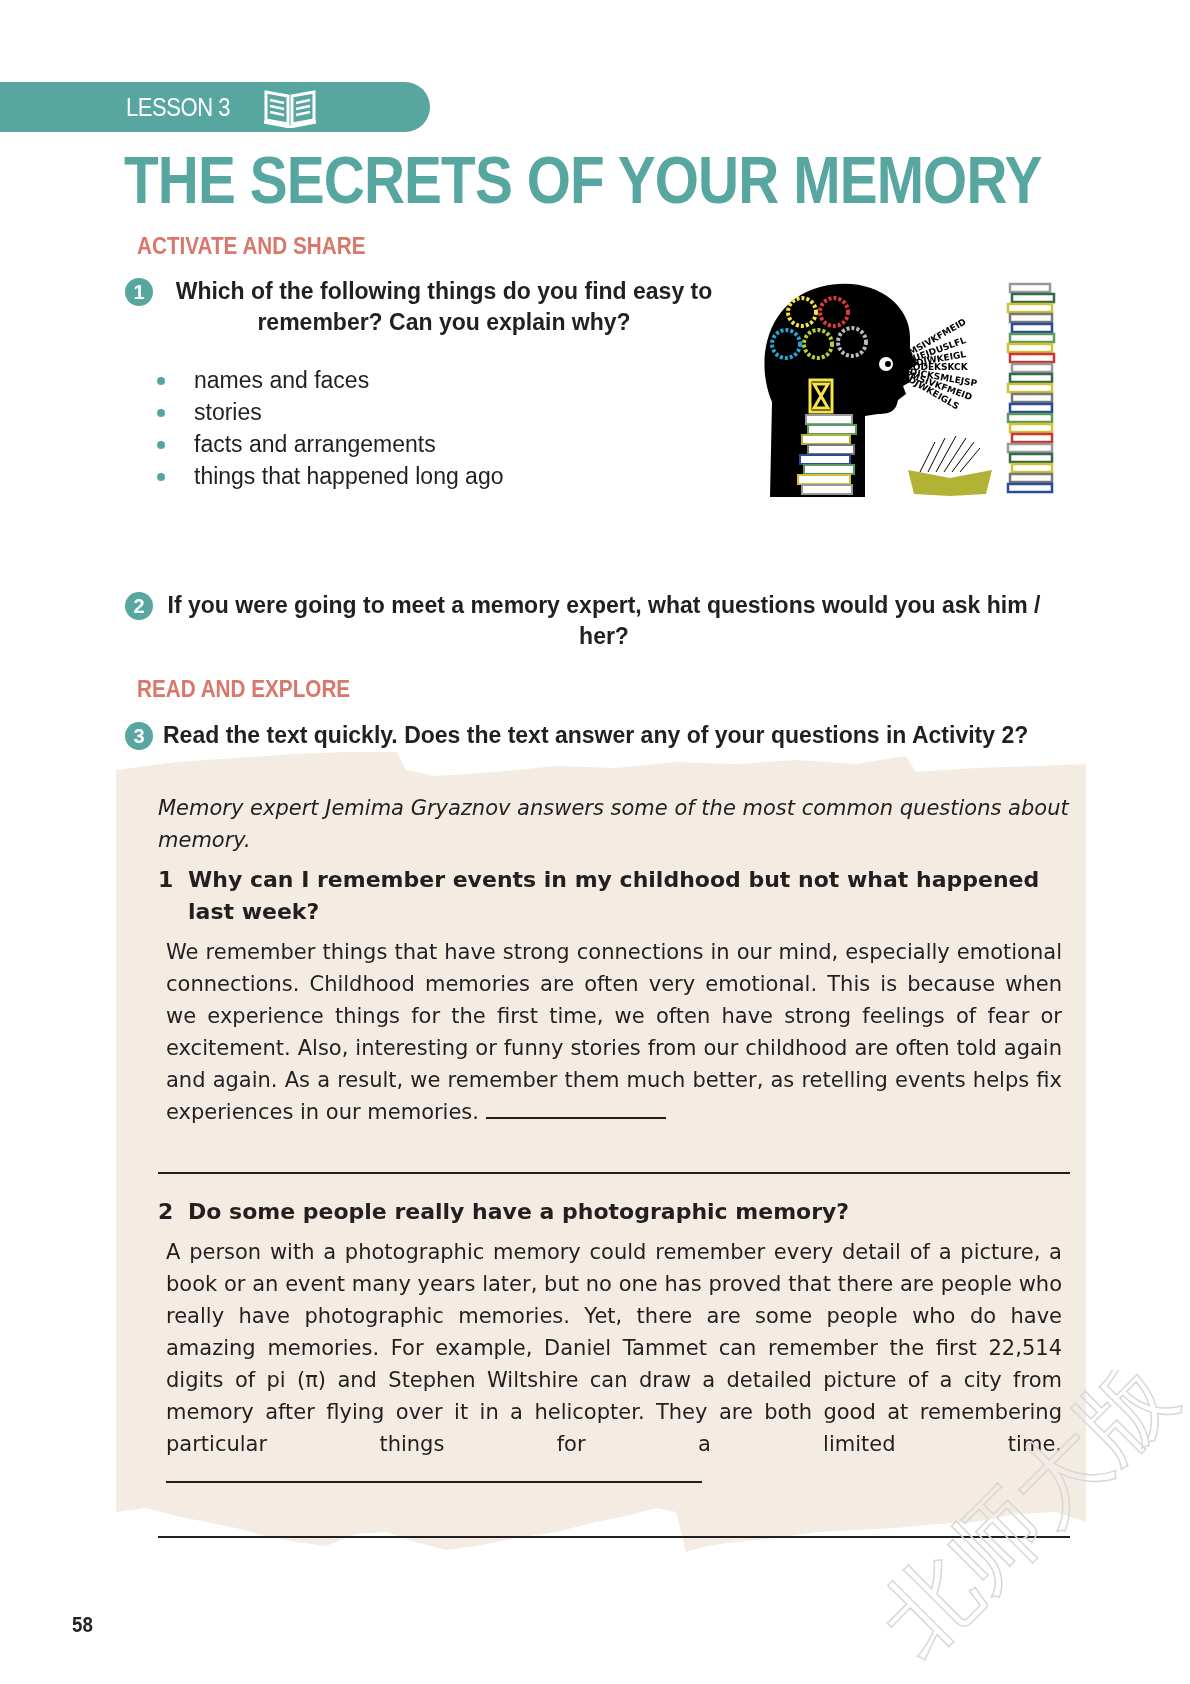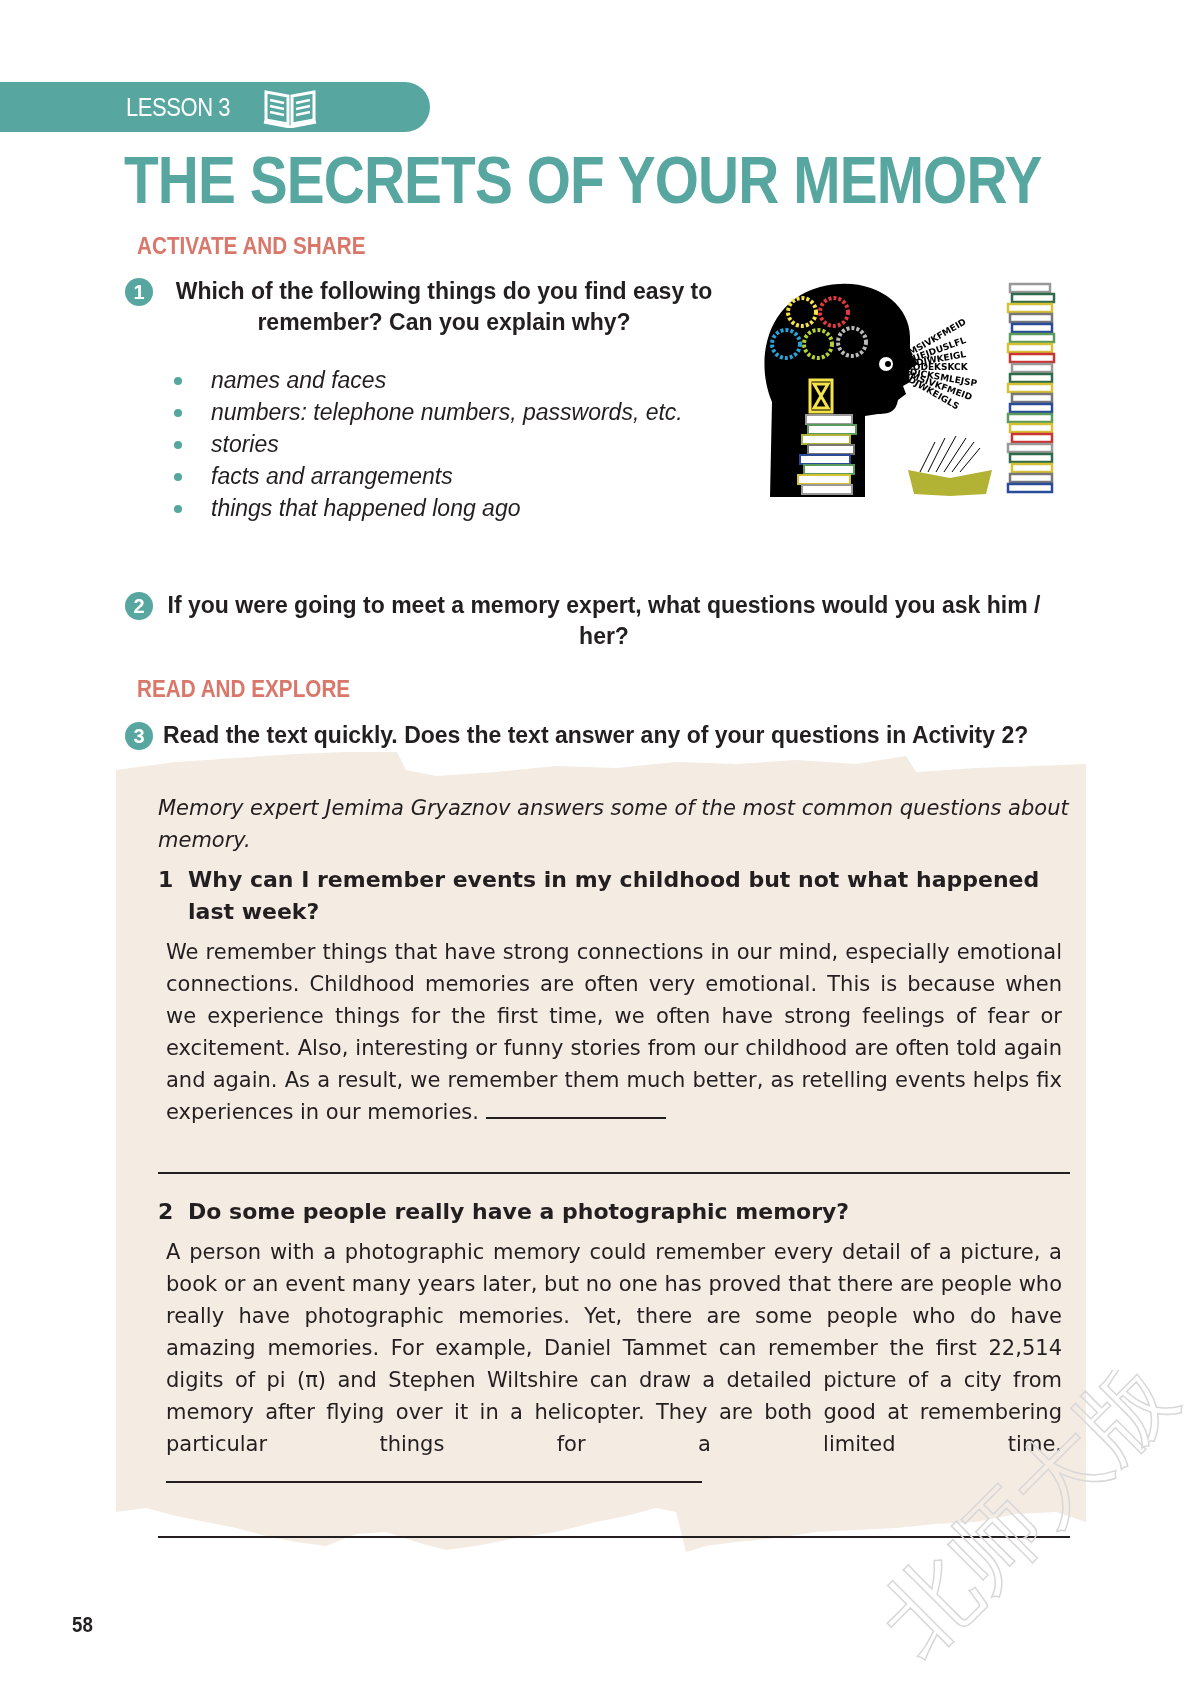--- a/index.html
+++ b/index.html
@@ -33,21 +33,21 @@
     position: absolute; left: 125px; display: flex; align-items: flex-start;
   }
   .activity-num {
     width: 28px; height: 28px; border-radius: 50%; background: #57a7a0; color: #fff;
     font-weight: bold; font-size: 20px; display: flex; align-items: center; justify-content: center;
     flex: 0 0 28px; margin-top: 2px;
   }
   .activity-text {
     margin-left: 10px; font-size: 23px; font-weight: bold; line-height: 31px; color: #231f20; text-align: center;
   }
-  .bullets { position: absolute; left: 171px; top: 364px; margin: 0; padding: 0; list-style: none; font-style: italic; }
+  .bullets { position: absolute; left: 154px; top: 364px; margin: 0; padding: 0; list-style: none; }
   .bullets li {
     position: relative; padding-left: 40px; font-size: 23px; line-height: 32px; color: #231f20;
     font-family: "Liberation Sans", sans-serif; font-weight: 300;
   }
   .bullets li .dot {
     position: absolute; left: 3px; top: 13px; width: 8px; height: 8px; border-radius: 50%; background: #57a7a0;
   }
   .illustration { position: absolute; left: 760px; top: 282px; width: 300px; height: 215px; }
   .reading-box {
     position: absolute; left: 116px; top: 752px; width: 960px; height: 760px;
@@ -94,21 +94,20 @@
 
 <h2 class="section-heading" style="top:233px">ACTIVATE AND SHARE</h2>
 
 <div class="activity" style="top:276px; width:600px;">
   <div class="activity-num">1</div>
   <div class="activity-text">Which of the following things do you find easy to remember? Can you explain why?</div>
 </div>
 
 <ul class="bullets">
   <li><span class="dot"></span><span>names and faces</span></li>
-  <li><span class="dot"></span><span>numbers: telephone numbers, passwords, etc.</span></li>
   <li><span class="dot"></span><span>stories</span></li>
   <li><span class="dot"></span><span>facts and arrangements</span></li>
   <li><span class="dot"></span><span>things that happened long ago</span></li>
 </ul>
 
 <svg class="illustration" viewBox="0 0 300 215">
 
   <path d="M10 215 L12 120 C-5 80 5 20 60 5 C110 -8 150 20 150 55 L150 70 L158 82 L148 88 L150 100 L143 104 L146 112 L138 118 C136 128 132 132 118 132 L105 134 L105 215 Z" fill="#000"></path>
 
   <g fill="none" stroke-width="4">

